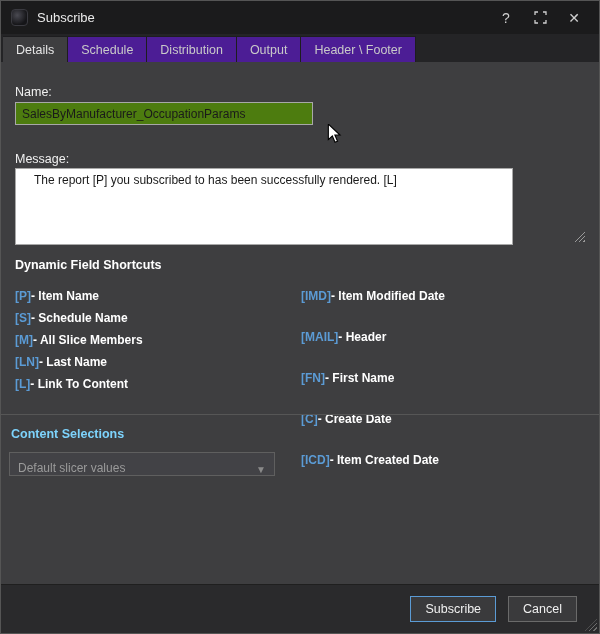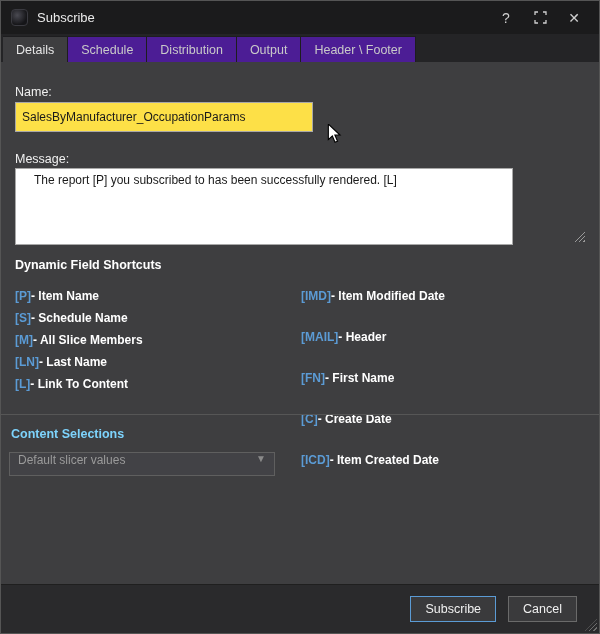--- a/index.html
+++ b/index.html
@@ -41,22 +41,22 @@
     border-right:1px solid #1d1d1f; border-top:1px solid #1d1d1f; cursor:default;
   }
   .tab.active { background:#3e3e40; color:#e5e5e5; }
 
   
   .content { position:absolute; left:0; top:61px; right:0; bottom:49px; background:#3e3e40; }
 
   .field-label { position:absolute; color:#f0f0f0; font-size:12.5px; }
   .name-label { left:14px; top:23px; }
   .name-input {
-    position:absolute; left:14px; top:40px; width:298px; height:30px;
-    background:#fde047; border:1px solid #a8a8a8; color:#1a1a1a;
+    position:absolute; left:14px; top:40px; width:298px; height:23px;
+    background:#4d7c0f; border:1px solid #a8a8a8; color:#1a1a1a;
     font-size:12px; font-family:"Liberation Sans", sans-serif; padding:0 6px;
   }
   .message-label { left:14px; top:90px; }
   .message-area {
     position:absolute; left:14px; top:106px; width:498px; height:77px;
     background:#ffffff; border:1px solid #a8a8a8; color:#1a1a1a;
     font-size:12px; font-family:"Liberation Sans", sans-serif; padding:4px 18px;
     resize:none; outline:none;
   }
   .ta-grip {
@@ -71,21 +71,21 @@
   .shortcut-col.right { left:300px;gap:19px; }
   .shortcut-item { height:22px; display:flex; align-items:center; font-size:12px; font-weight:bold; white-space:pre; }
   .sc-code { color:#5b9bd5; }
   .sc-label { color:#ffffff; }
 
   .divider { position:absolute; left:0; top:352px; width:100%; height:1px; background:#565656; }
 
   .cs-heading { position:absolute; left:10px; top:365px; color:#7dd3fc; font-size:12.5px; font-weight:bold; }
   .dropdown {
     position:absolute; left:8px; top:390px; width:266px; height:24px;
-    background:#424246; border:1px solid #5f5f5f; display:flex; align-items:flex-start;
+    background:#424246; border:1px solid #5f5f5f; display:flex; align-items:flex-end;
     padding:0 8px; cursor:default;
   }
   .dropdown .dd-text { color:#9a9a9a; font-size:12px; flex:1; }
   .dropdown .dd-chevron { color:#8a8a8a; font-size:10px; }
 
   
   .footer {
     position:absolute; left:0; bottom:0; right:0; height:49px;
     background:#2a2a2c; border-top:1px solid #1f1f1f;
     display:flex; align-items:center; justify-content:flex-end; gap:12px; padding-right:22px;

